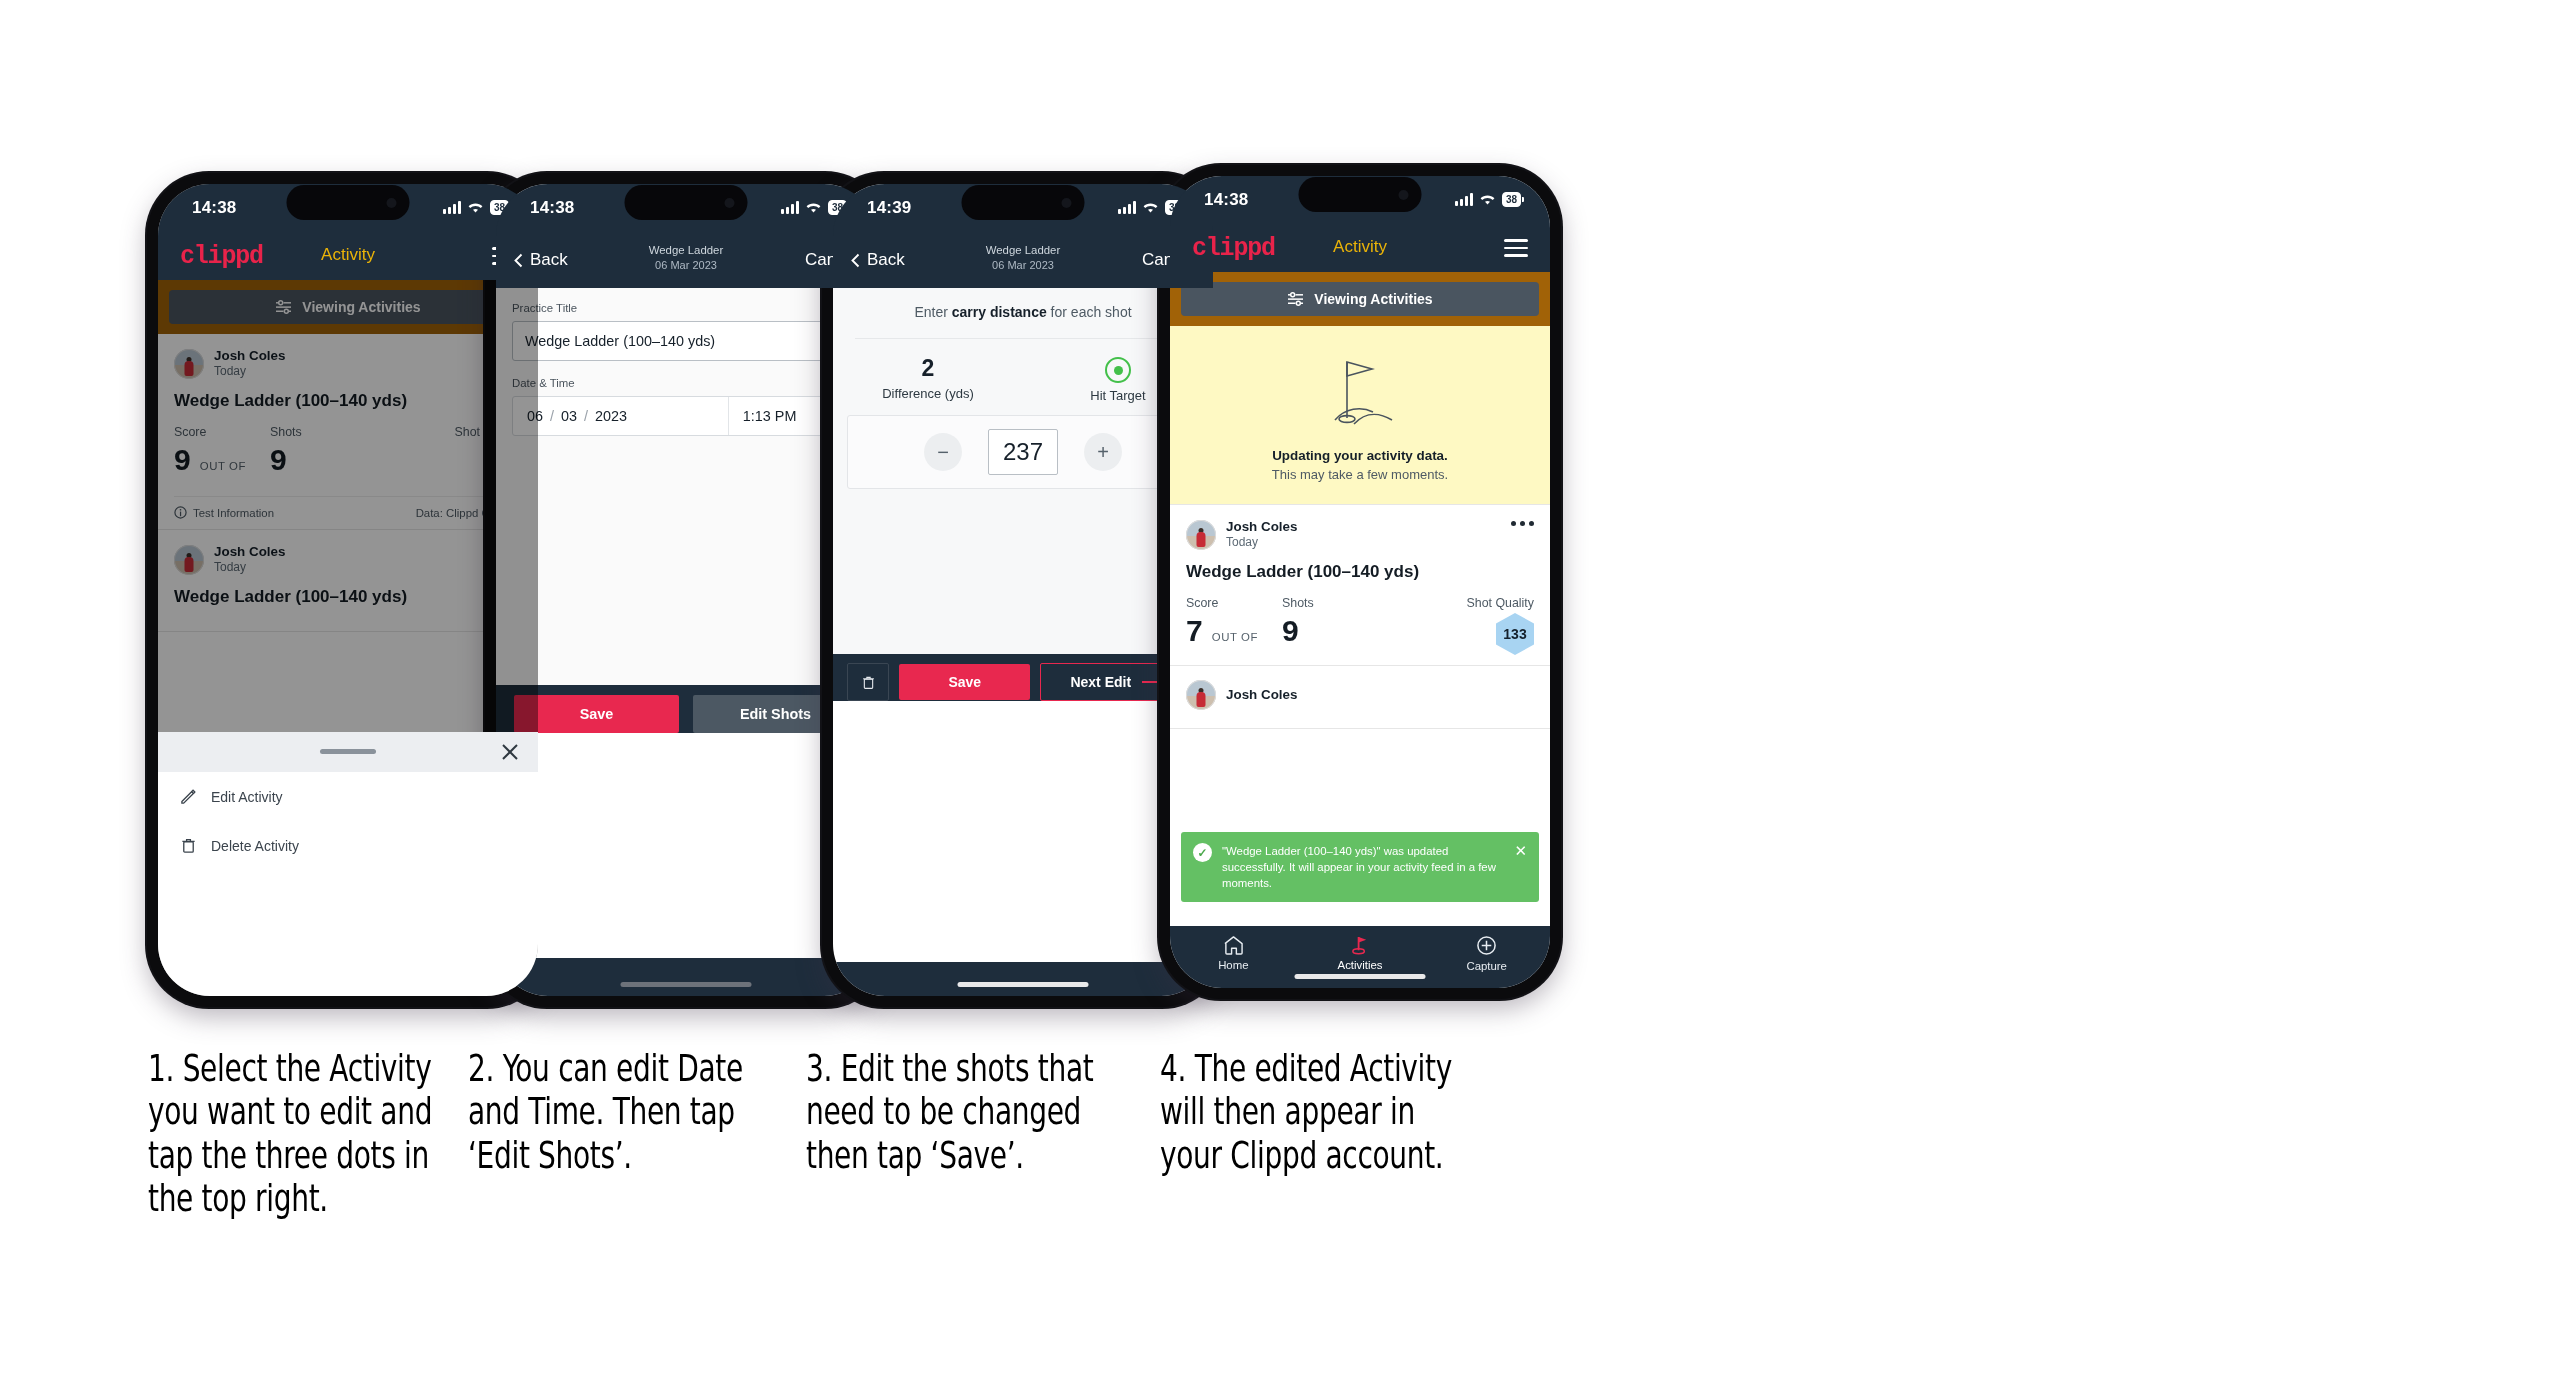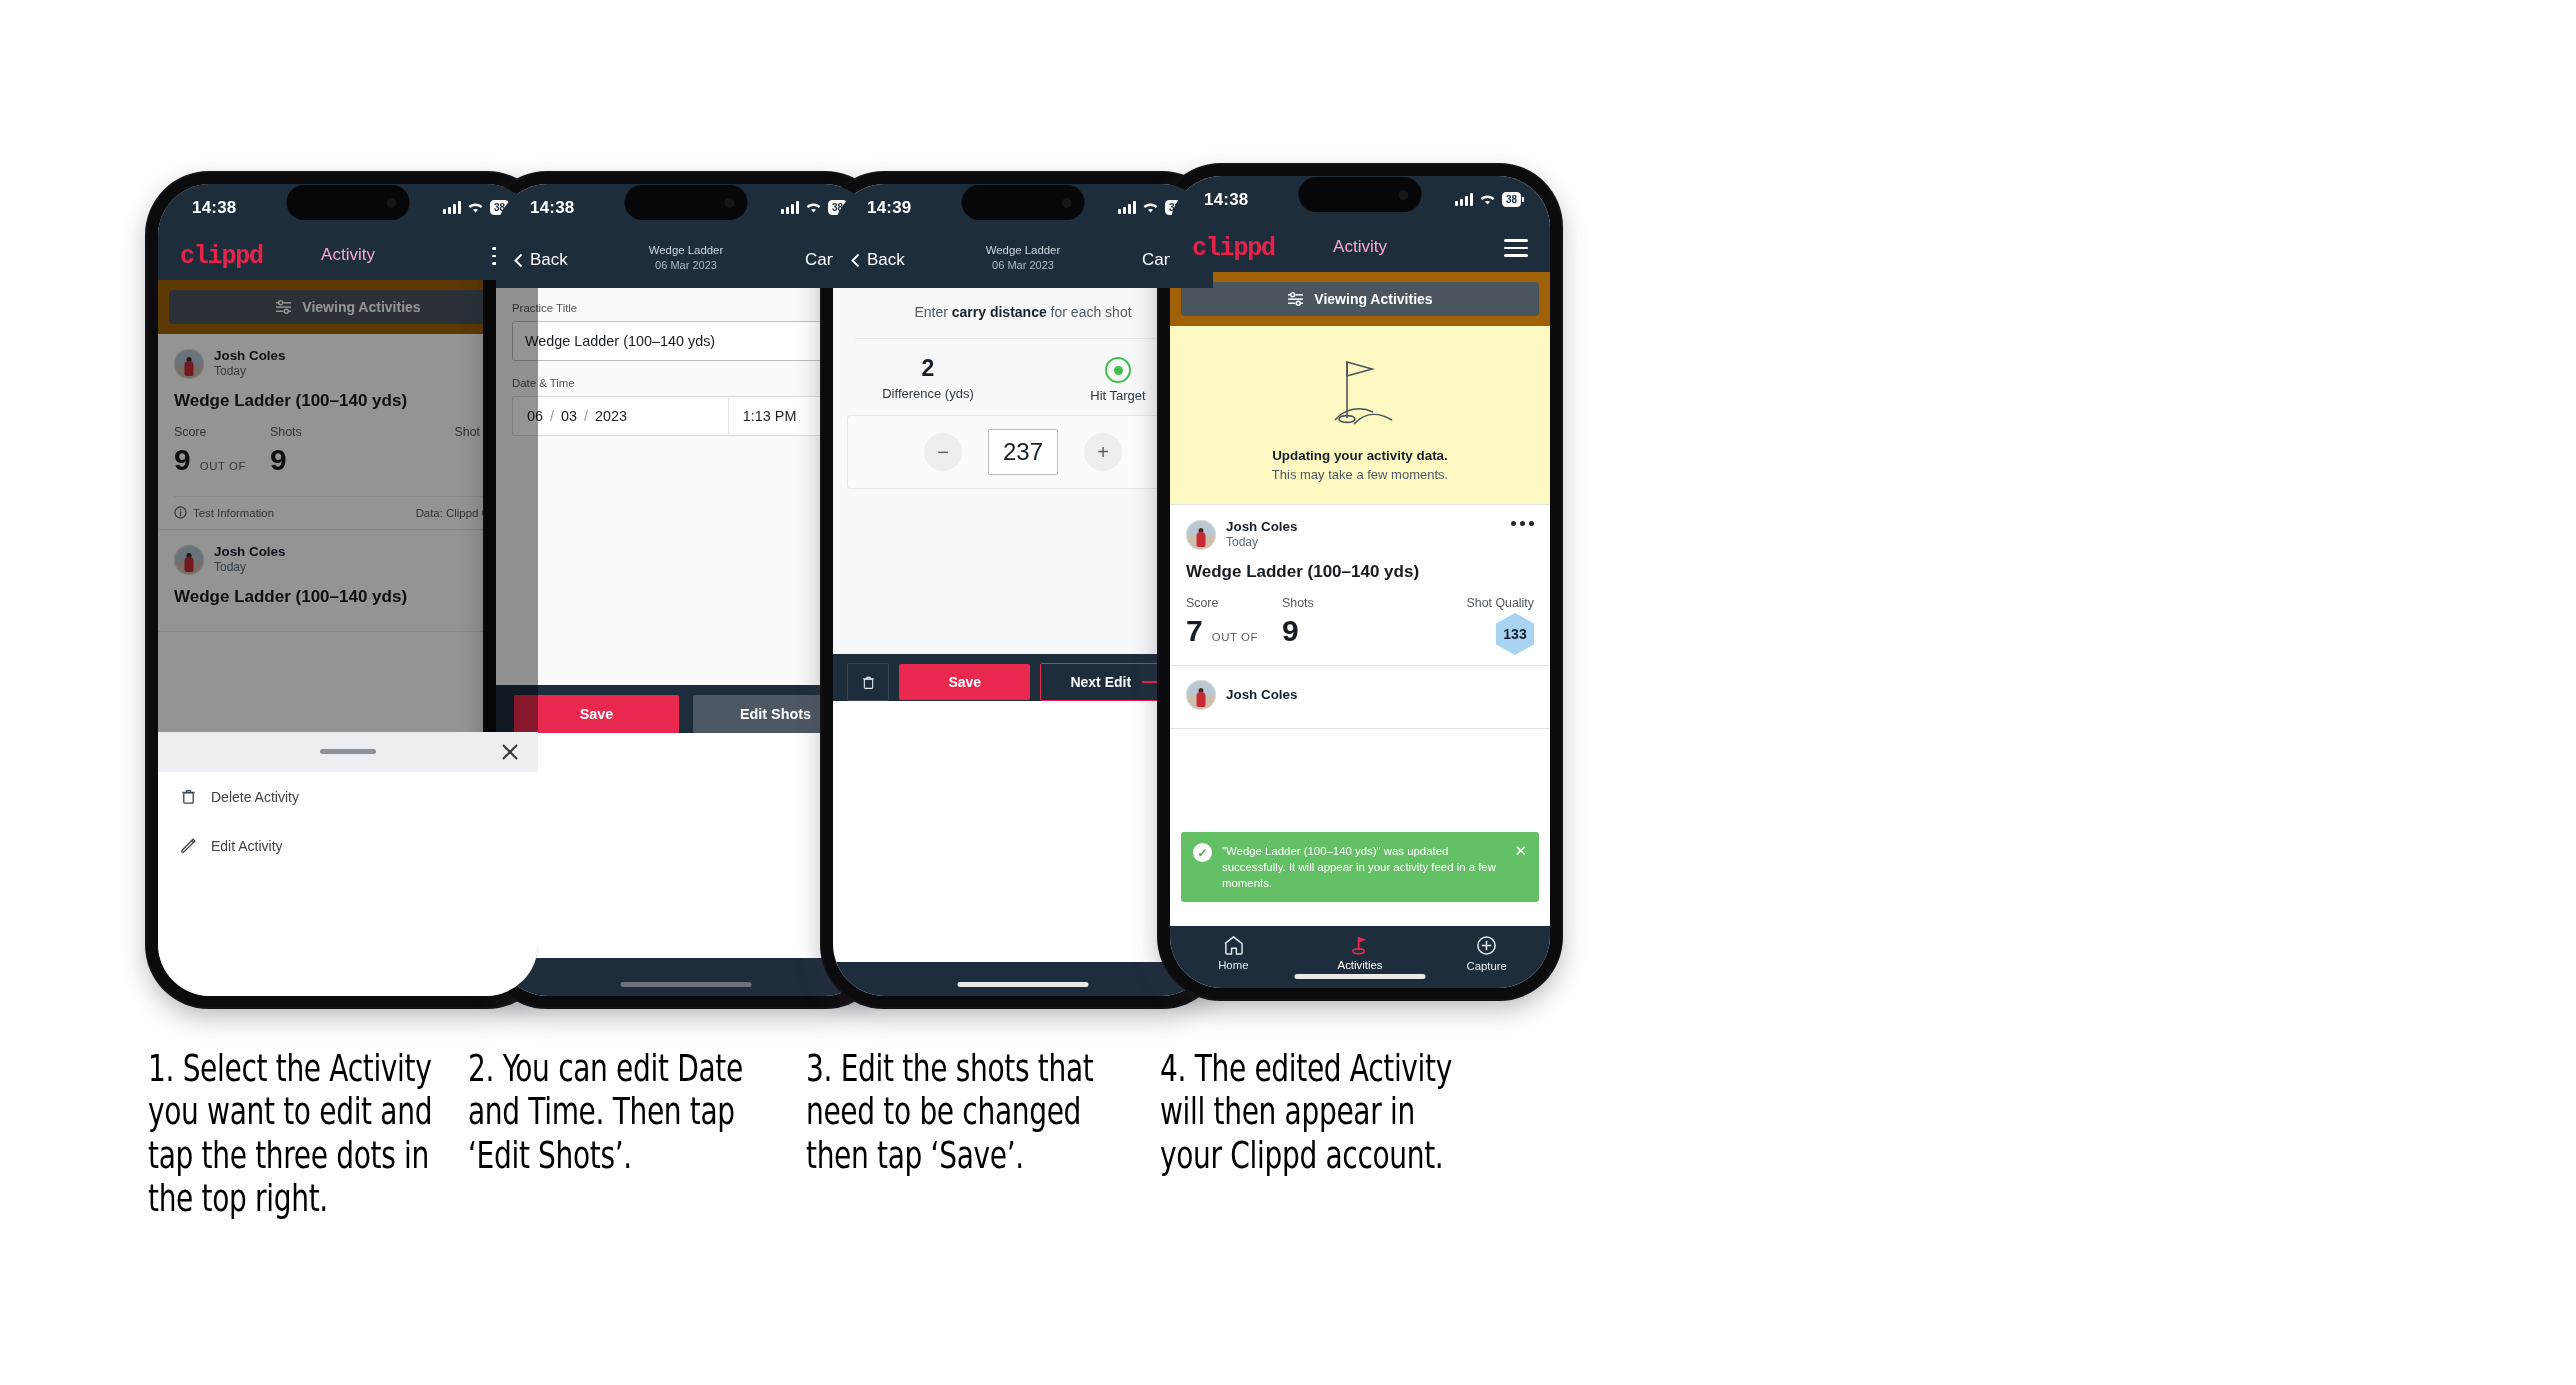--- a/index.html
+++ b/index.html
@@ -28,21 +28,21 @@
   .bars i:nth-child(1){height:5px}.bars i:nth-child(2){height:7px}
   .bars i:nth-child(3){height:10px}.bars i:nth-child(4){height:13px}
   .batt{border:1.6px solid #fff;border-radius:4px;padding:0 3px;font-size:10px;font-weight:700;
         line-height:13px;background:#fff;color:#1e2d3c;}
   .battcap{width:2px;height:5px;background:#fff;border-radius:0 1px 1px 0;margin-left:1px;}
 
   
   .navbar{position:relative;background:#1e2d3c;height:46px;z-index:25;}
   .brand{position:absolute;left:22px;top:8px;color:#e8234a;font-size:25px;font-weight:800;
          letter-spacing:-1.2px;font-family:Liberation Mono, monospace;}
-  .nav-title{position:absolute;left:0;right:0;top:11px;text-align:center;color:#f9a8d4;font-size:17px;}
+  .nav-title{position:absolute;left:0;right:0;top:11px;text-align:center;color:#eab308;font-size:17px;}
   .hamburger{position:absolute;right:22px;top:13px;width:24px;height:18px;}
   .hamburger span{display:block;height:2.6px;background:#fff;margin-bottom:5px;border-radius:2px;}
   .nav-back{position:absolute;left:18px;top:11px;color:#fff;font-size:17px;}
   .nav-cancel{position:absolute;right:18px;top:11px;color:#fff;font-size:17px;}
   .nav-center{position:absolute;left:0;right:0;top:5px;text-align:center;}
   .nav-center .l1{color:#cfd7de;font-size:11.4px;line-height:15px;}
   .nav-center .l2{color:#aeb9c4;font-size:11px;line-height:14px;}
 
   
   .shotnav{position:relative;background:#1b2838;height:42px;border-top:1px solid #2b3a4b;}
@@ -289,32 +289,32 @@
       <div class="sheet" style="height:264px">
         <div class="grab">
           <span class="bar"></span>
           <svg class="x" viewBox="0 0 22 22">
               <line x1="4" y1="4" x2="18" y2="18" stroke="#2f3840" stroke-width="2"></line>
               <line x1="18" y1="4" x2="4" y2="18" stroke="#2f3840" stroke-width="2"></line>
             </svg>
         </div>
         <div class="row">
           <svg width="17" height="17" viewBox="0 0 18 18">
+              <path d="M2 14.2 12.3 3.9l1.9 1.9L3.9 16H2z" fill="none" stroke="#3b444d" stroke-width="1.4"></path>
+              <path d="M12.3 3.9 13.8 2.4l1.9 1.9-1.5 1.5" fill="none" stroke="#3b444d" stroke-width="1.4"></path>
+            </svg>
+          <span>Edit Activity</span>
+        </div>
+        <div class="row">
+          <svg width="17" height="17" viewBox="0 0 18 18">
               <rect x="4" y="5" width="10" height="11" rx="1" fill="none" stroke="#3b444d" stroke-width="1.4"></rect>
               <line x1="2.5" y1="4.6" x2="15.5" y2="4.6" stroke="#3b444d" stroke-width="1.4"></line>
               <path d="M7 4.6V2.8h4v1.8" fill="none" stroke="#3b444d" stroke-width="1.4"></path>
             </svg>
           <span>Delete Activity</span>
-        </div>
-        <div class="row">
-          <svg width="17" height="17" viewBox="0 0 18 18">
-              <path d="M2 14.2 12.3 3.9l1.9 1.9L3.9 16H2z" fill="none" stroke="#3b444d" stroke-width="1.4"></path>
-              <path d="M12.3 3.9 13.8 2.4l1.9 1.9-1.5 1.5" fill="none" stroke="#3b444d" stroke-width="1.4"></path>
-            </svg>
-          <span>Edit Activity</span>
         </div>
       </div>
     </div>
   </div>
 
   <div class="phone" style="left:485px;top:173px;">
     <div class="notch">
         <span class="cam"></span>
       </div>
     <div class="screen">

